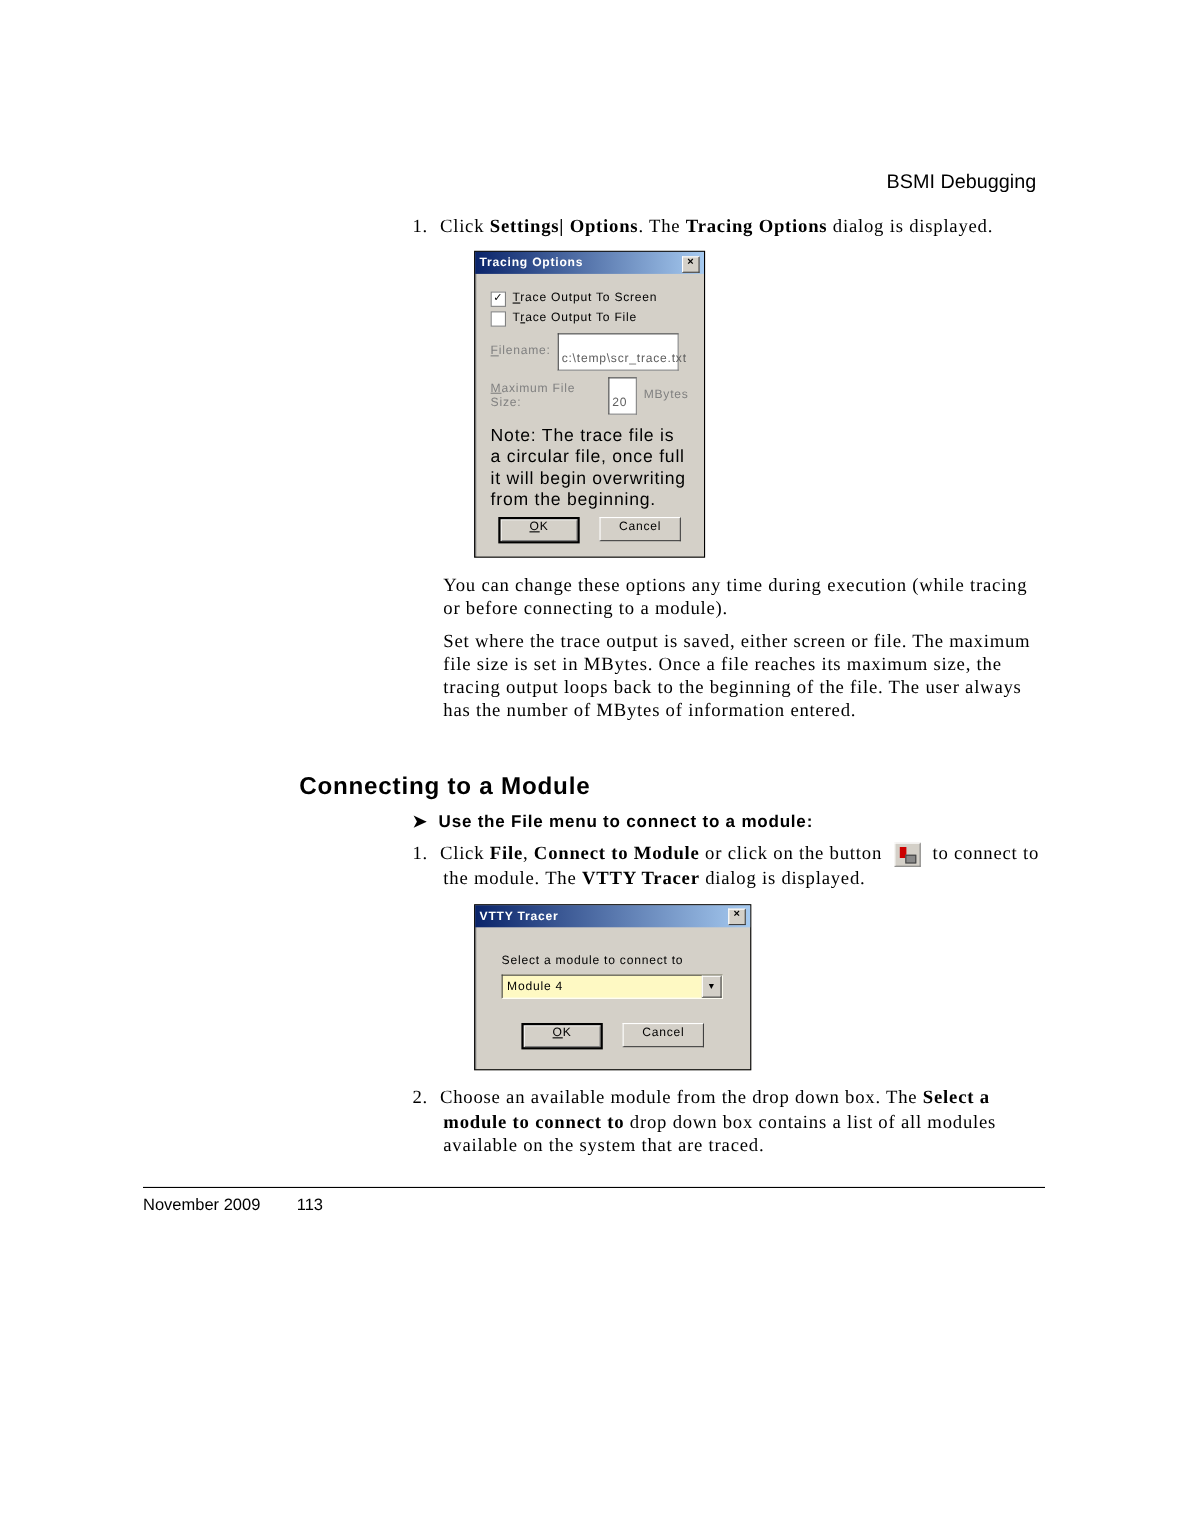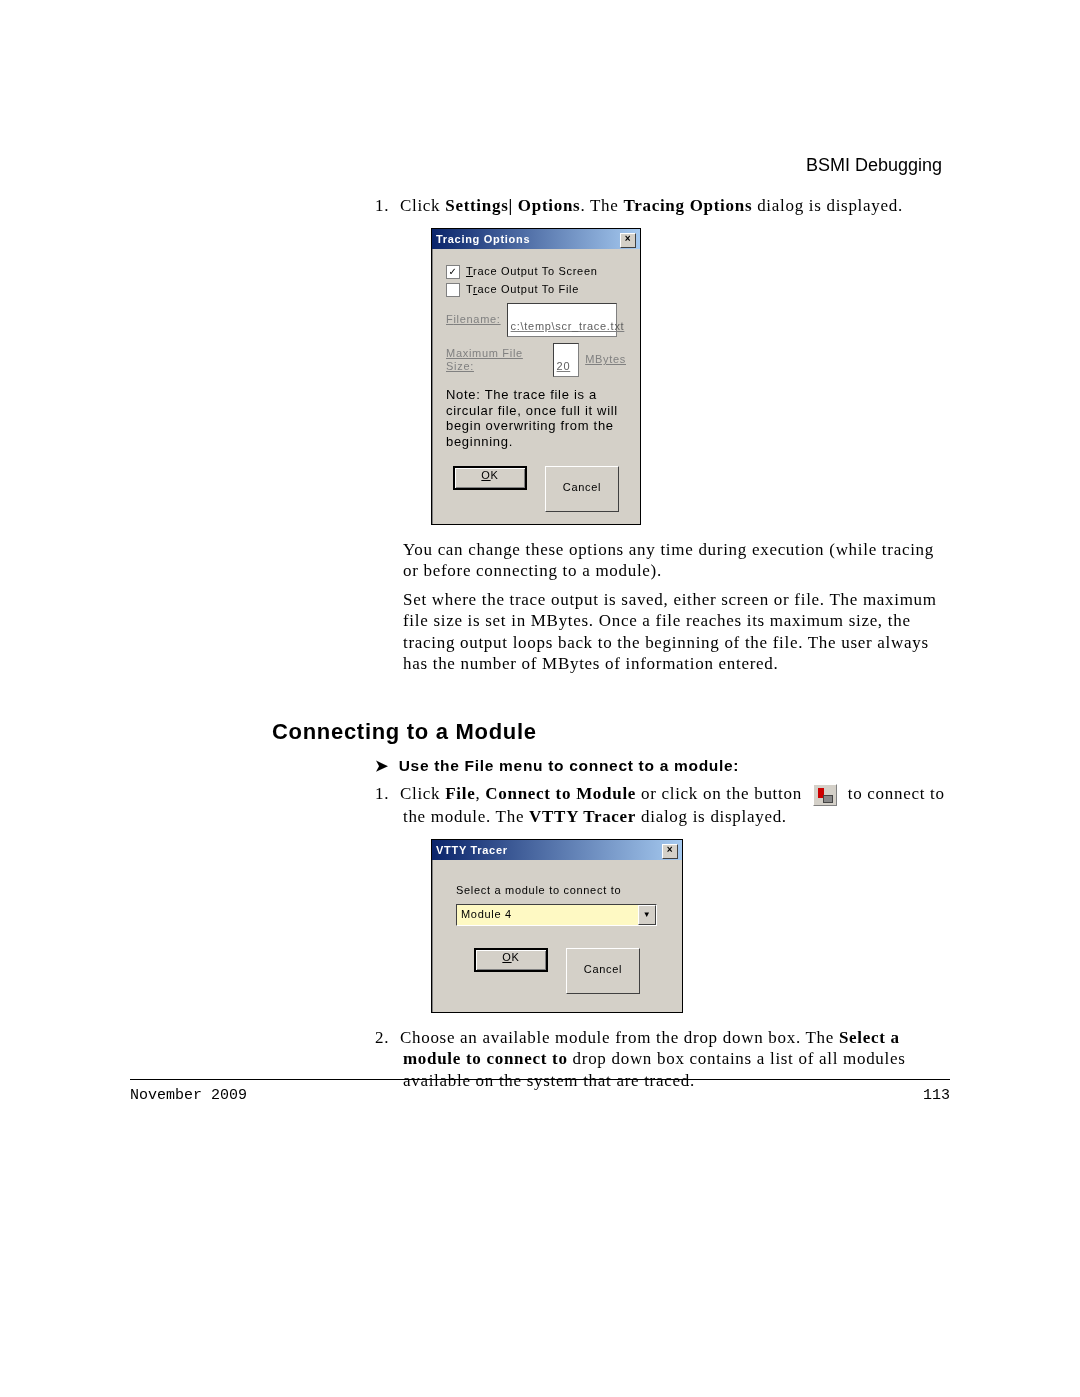--- a/index.html
+++ b/index.html
@@ -88,32 +88,32 @@
     border:1px solid #fff; border-right-color:#404040; border-bottom-color:#404040;
     color:#000; font-size:10px; line-height:10px; text-align:center; font-family:Arial;
     font-weight:bold;
   }
   .dlg-body { padding: 12px 14px 8px 14px; }
   .chk-row { margin: 4px 0; display:flex; align-items:center; gap:6px;}
   .chk {
     width:12px; height:12px; background:#fff; border:1px solid #808080;
     display:inline-flex; align-items:center; justify-content:center; font-size:10px;
   }
-  .field-row { margin:6px 0; display:flex; align-items:center; gap:6px; color:#808080;text-decoration:underline;}
+  .field-row { margin:6px 0; display:flex; align-items:center; gap:6px; color:#808080;}
   .txt-input {
     background:#fff; border:1px solid #808080; border-top-color:#404040; border-left-color:#404040;
     height:15px; padding:16px 3px; font-size:11px; color:#606060;
     box-sizing:border-box;
   }
-  .note { font-size:13px; margin:10px 0 16px 0; line-height:1.2;}
+  .note { font-size:16px; margin:10px 0 6px 0; line-height:1.2;}
   .btn-row { display:flex; justify-content:center; gap:18px; margin:6px 0 4px 0;}
   .winbtn {
     min-width:56px; height:20px; background:#d4d0c8;
     border:1px solid #404040; border-top-color:#fff; border-left-color:#fff;
-    font-size:11px; text-align:center; line-height:17px; padding:12px 8px;
+    font-size:11px; text-align:center; line-height:17px; padding:0 8px;
   }
   .winbtn.default { border:2px solid #000; line-height:15px; padding:0 7px; box-shadow: inset 1px 1px 0 #fff, inset -1px -1px 0 #808080;}
 
   .select-box {
     background:#fef9c3; border:1px solid #404040; border-bottom-color:#fff; border-right-color:#fff;
     height:20px; display:flex; align-items:center; justify-content:space-between;
     padding-left:4px; font-size:11px; width:195px; margin-top:6px;
   }
   .select-arrow {
     width:16px; height:18px; background:#d4d0c8;
@@ -134,22 +134,22 @@
     content:""; position:absolute; right:3px; bottom:2px; width:8px; height:6px;
     background:#888; border:1px solid #444;
   }
 
   .footer-line {
     position:absolute; left:130px; right:130px; bottom:112px;
     border-top:1px solid #000;
   }
   .footer {
     position:absolute; left:130px; right:130px; bottom:88px;
-    display:flex; justify-content:space-between;
-    font-family: Liberation Mono, monospace; font-size:15px;gap:33px;
+    display:flex; 
+    font-family: Liberation Sans, sans-serif; font-size:15px;gap:33px;
   }
   .disabled { color:#808080; }
   u.acc { text-decoration: underline; }
 </style>
 </head>
 <body>
 
 <div class="page">
   <div class="header-right">BSMI Debugging</div>
 

